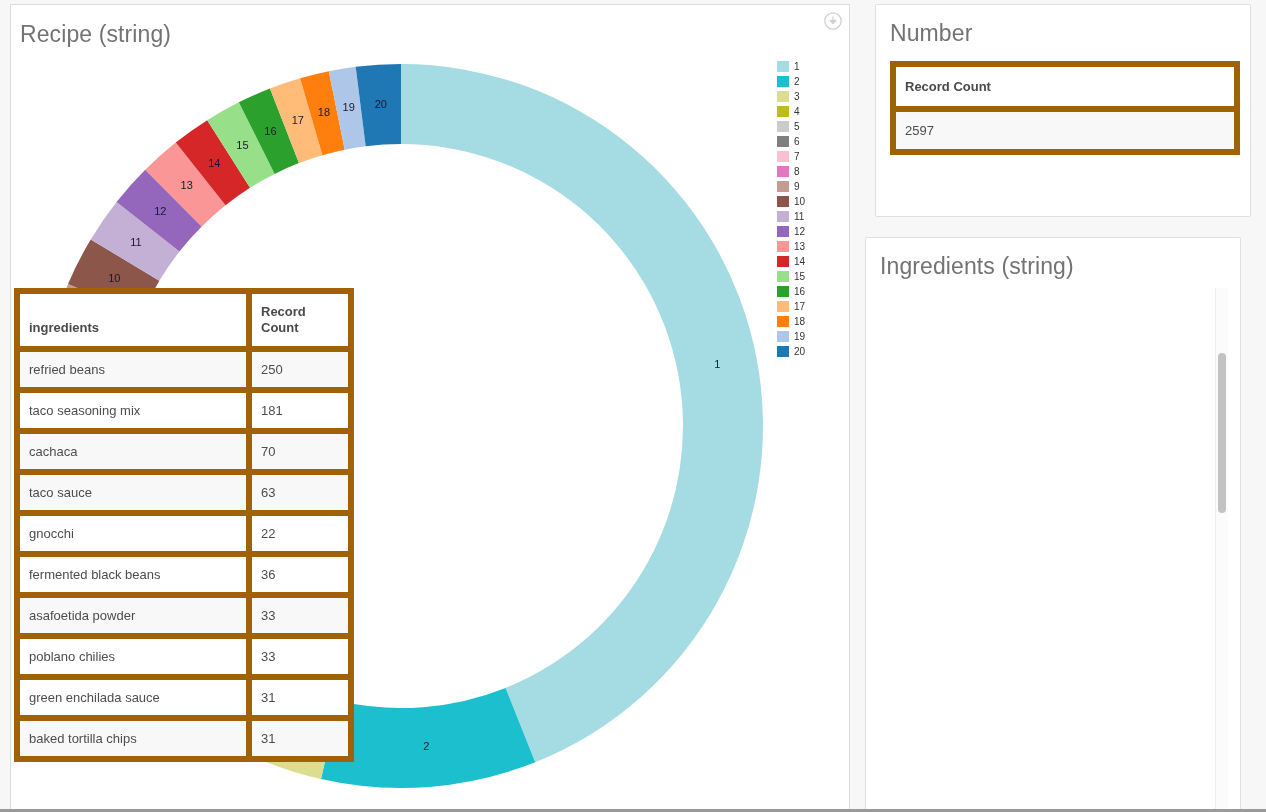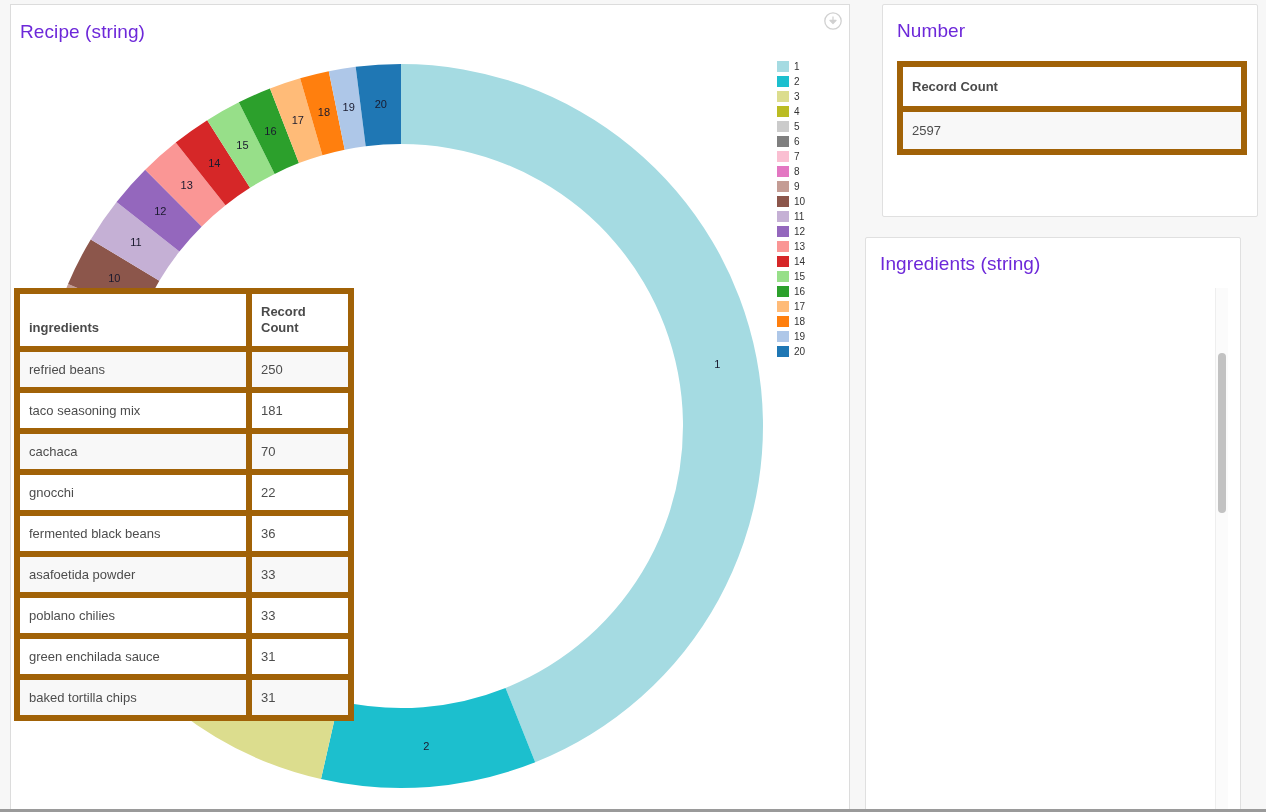--- a/index.html
+++ b/index.html
@@ -28,23 +28,23 @@
     left: 10px;
     top: 4px;
     width: 840px;
     height: 820px;
     border-top: 1px solid #dcdcdc;
     border-left: 1px solid #dcdcdc;
     border-right: 1px solid #dcdcdc;
     border-bottom: none;
   }
   .panel-title {
-    font-size: 19px;
+    font-size: 23px;
     font-weight: 400;
-    color: #6d28d9;
+    color: #737373;
     letter-spacing: .1px;
   }
   #chart-title {
     position: absolute;
     left: 9px;
     top: 16px;
   }
   #download-icon {
     position: absolute;
     right: 6px;
@@ -97,21 +97,21 @@
 
   
   #right-col {
     position: absolute;
     left: 862px;
     top: 0;
     width: 404px;
     height: 812px;
   }
   #number-panel {
-    left: 20px;
+    left: 13px;
     top: 4px;
     width: 376px;
     height: 213px;
     border-radius: 2px;
   }
   #number-title {
     position: absolute;
     left: 14px;
     top: 15px;
   }
@@ -382,20 +382,24 @@
           <td>250</td>
         </tr>
         <tr>
           <td>taco seasoning mix</td>
           <td>181</td>
         </tr>
         <tr class="alt">
           <td>cachaca</td>
           <td>70</td>
         </tr>
+        <tr class="alt">
+          <td>taco sauce</td>
+          <td>63</td>
+        </tr>
         <tr>
           <td>gnocchi</td>
           <td>22</td>
         </tr>
         <tr>
           <td>fermented black beans</td>
           <td>36</td>
         </tr>
         <tr class="alt">
           <td>asafoetida powder</td>

